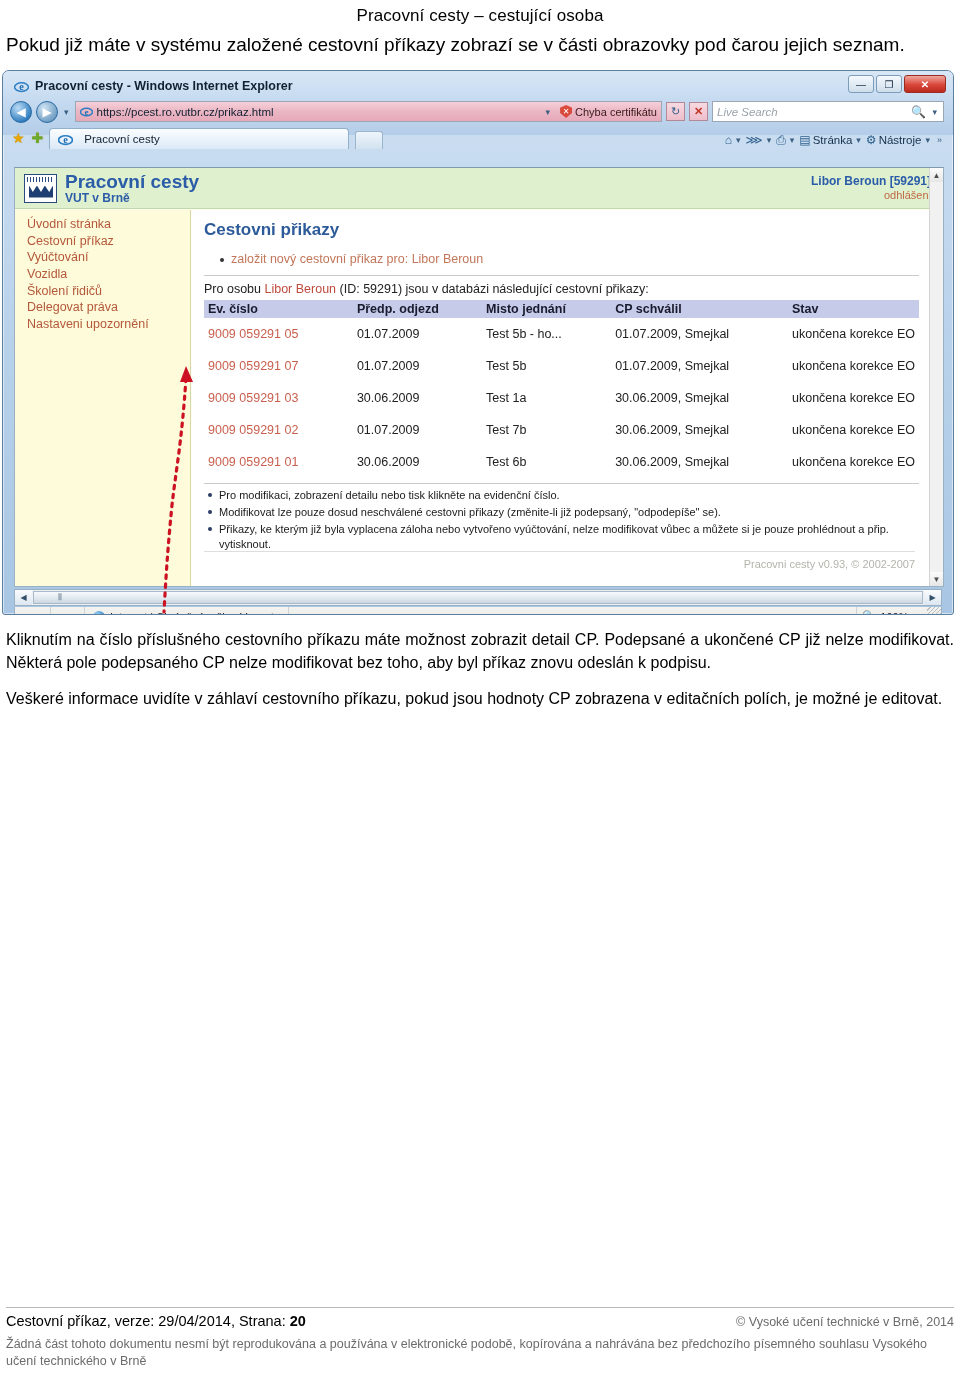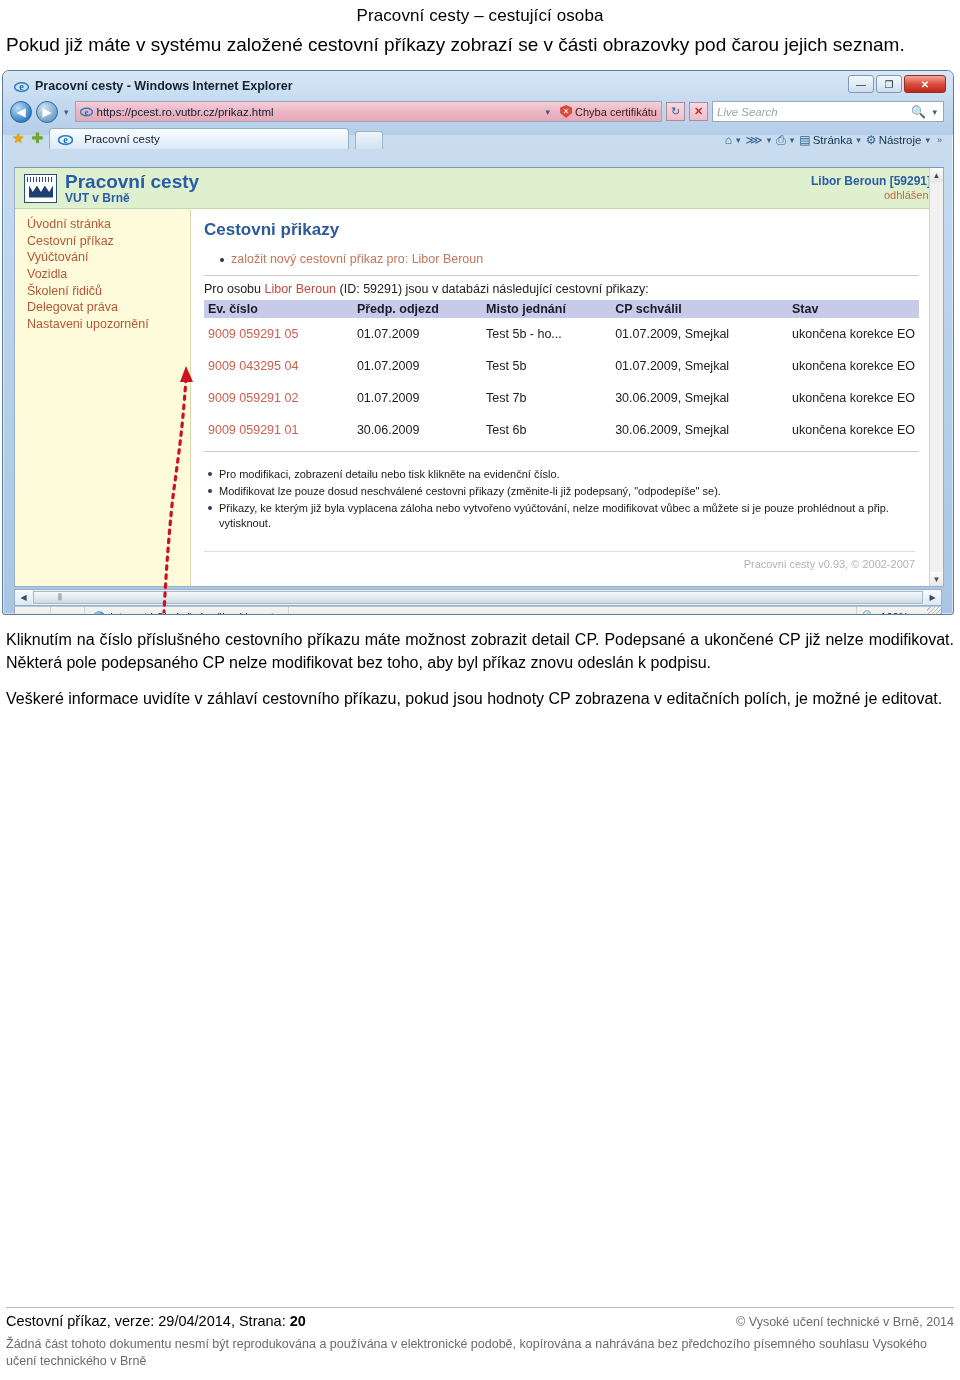--- a/index.html
+++ b/index.html
@@ -236,21 +236,21 @@
     background:#c5cbe8;
     text-align:left;font-size:12.5px;font-weight:bold;color:#1a1a2e;
     padding:2px 4px;white-space:nowrap;
   }
   table.orders td {
     font-size:12.5px;padding:9px 4px;white-space:nowrap;color:#222;
   }
   table.orders td.num { color:#c95f4e; }
   .col1{width:150px}.col2{width:130px}.col3{width:130px}.col4{width:178px}
 
-  .notes { margin-top:5px;border-top:1px solid #c9c9c9;padding-top:15px; }
+  .notes { margin-top:5px;border-top:1px solid #c9c9c9;padding-top:4px; }
   .note {
     display:flex;gap:7px;align-items:flex-start;
     font-size:11px;color:#1a1a1a;line-height:1.35;margin-bottom:2px;
     padding-left:4px;
   }
   .note .bullet-dot { background:#2b3d63;margin-top:5px; }
   .ver {
     position:absolute;right:14px;bottom:16px;
     font-size:11px;color:#b4b4ac;
   }
@@ -471,24 +471,31 @@
         </thead>
         <tbody>
           <tr>
             <td class="num">9009 059291 05</td>
             <td>01.07.2009</td>
             <td>Test 5b - ho...</td>
             <td>01.07.2009, Smejkal</td>
             <td>ukončena korekce EO</td>
           </tr>
           <tr>
-            <td class="num">9009 043295 04</td>
+            <td class="num">9009 059291 07</td>
             <td>01.07.2009</td>
             <td>Test 5b</td>
             <td>01.07.2009, Smejkal</td>
+            <td>ukončena korekce EO</td>
+          </tr>
+          <tr>
+            <td class="num">9009 059291 03</td>
+            <td>30.06.2009</td>
+            <td>Test 1a</td>
+            <td>30.06.2009, Smejkal</td>
             <td>ukončena korekce EO</td>
           </tr>
           <tr>
             <td class="num">9009 059291 02</td>
             <td>01.07.2009</td>
             <td>Test 7b</td>
             <td>30.06.2009, Smejkal</td>
             <td>ukončena korekce EO</td>
           </tr>
           <tr>

